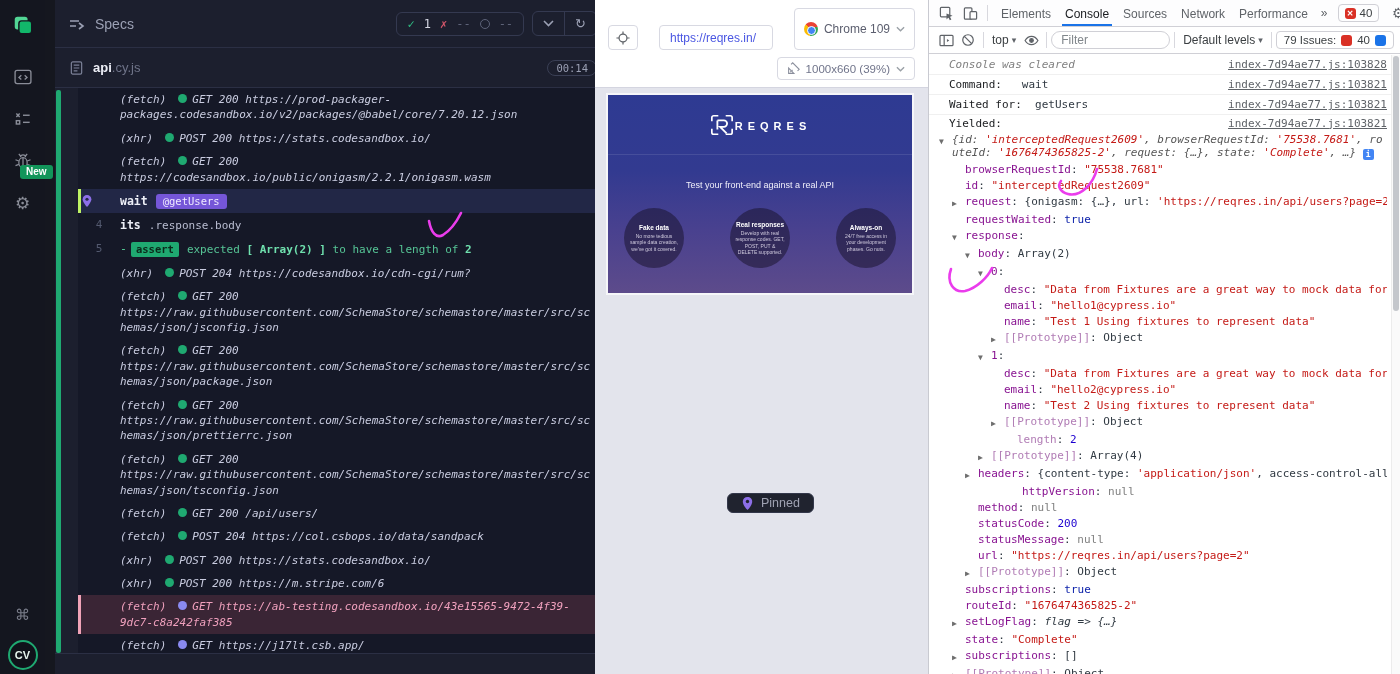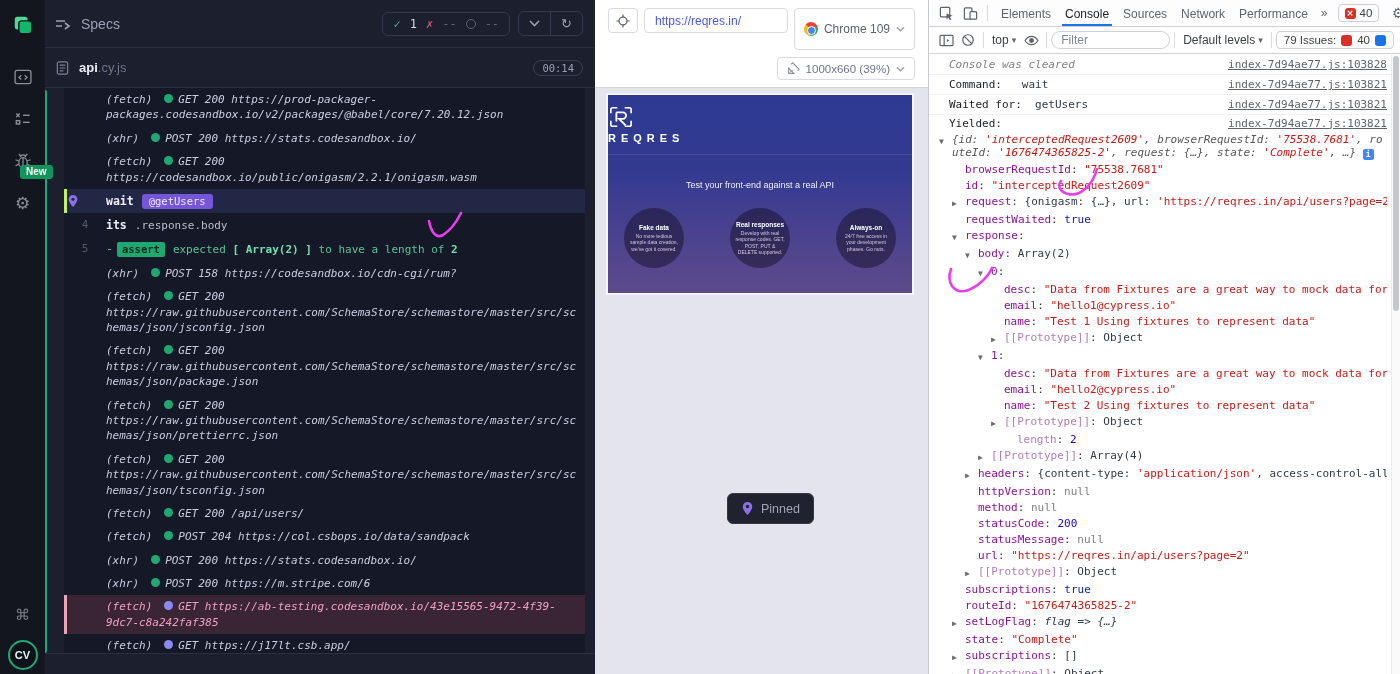--- a/index.html
+++ b/index.html
@@ -14,21 +14,21 @@
   .sb-gear { font-size:17px; }
   .sb-bottom { position:absolute; bottom:0; left:0; width:45px; }
   .cmd-key { font-size:15px; color:#7a7d8a; }
   .avatar { width:30px; height:30px; margin:8px auto 4px; border-radius:50%; border:2px solid #1fa971;
             background:#10121a; color:#e8f5ee; font-size:11px; font-weight:bold;
             display:flex; align-items:center; justify-content:center; }
   .new-badge { position:absolute; left:20px; top:165px; background:#12955a; color:#fff; font-size:10px;
                font-weight:bold; padding:1px 6px 2px; border-radius:3px; z-index:9; }
 
   
-  .reporter { position:absolute; left:41px; top:0; width:556px; height:674px; background:#1c1f2e; overflow:hidden; }
+  .reporter { position:absolute; left:55px; top:0; width:556px; height:674px; background:#1c1f2e; overflow:hidden; }
   .rep-header { height:48px; display:flex; align-items:center; padding:0 14px; border-bottom:1px solid #2b2f44; }
   .rep-title { color:#9ba0b4; font-size:14px; margin-left:10px; flex:1; }
   .stats { display:flex; align-items:center; gap:9px; border:1px solid #343950; border-radius:6px;
            padding:4px 10px; font-size:12px; font-family:"DejaVu Sans Mono", monospace; }
   .st-pass { color:#2fbf84; } .st-num { color:#d4d6e2; }
   .st-fail { color:#d4566a; } .st-dim { color:#5d6278; }
   .pend-circ { width:10px; height:10px; border:1.5px solid #5d6278; border-radius:50%; display:inline-block; }
   .rep-controls { display:flex; align-items:stretch; border:1px solid #343950; border-radius:6px; margin-left:8px; overflow:hidden; }
   .rep-controls > div { padding:4px 10px; color:#9ba0b4; display:flex; align-items:center; }
   .rep-controls > div:first-child { border-right:1px solid #343950; }
@@ -64,50 +64,50 @@
                 padding:1px 7px 2px; border-radius:3px; margin-left:8px; }
   .assert-dash { color:#4fc08d; font-family:"DejaVu Sans Mono", monospace; margin-right:4px; }
   .assert-badge { background:#1fa971; color:#0c2a1c; font-weight:bold; font-size:10.5px;
                   font-family:"DejaVu Sans Mono", monospace; padding:1px 5px 2px; border-radius:2px; margin-right:8px; }
   .assert-text { color:#56c596; font-family:"DejaVu Sans Mono", monospace; font-size:11px; }
   .assert-text .b { font-weight:bold; color:#6fe0ae; }
 
   
   .preview { position:absolute; left:595px; top:0; width:333px; height:674px; background:#e3e4ec; }
   .pv-header { background:#fff; border-bottom:1px solid #d4d5e0; padding:8px 13px 7px; }
-  .pv-row1 { display:flex; gap:6px; align-items:flex-start; }
+  .pv-row1 { display:flex; gap:21px; align-items:flex-end; }
   .sel-btn { width:30px; height:25px; border:1px solid #d8d9e2; border-radius:4px; background:#fff;
              display:flex; align-items:center; justify-content:center; flex:none; }
   .url-box { flex:1; height:25px; border:1px solid #d8d9e2; border-radius:4px; padding:0 10px;
              font-size:12px; color:#4a56e2; display:flex; align-items:center; overflow:hidden; white-space:nowrap; }
   .browser-box, .size-box { height:42px; border:1px solid #d8d9e2; border-radius:4px; background:#fff;
              display:flex; align-items:center; gap:6px; padding:0 9px; font-size:12px; color:#5b5e6e; flex:none; }
   .pv-row2 { display:flex; justify-content:flex-end; margin-top:7px; }
   .size-box { height:23px; font-size:11.5px; color:#70748a; }
   .chrome-ic { width:14px; height:14px; border-radius:50%; position:relative; flex:none;
     background:conic-gradient(from -50deg, #ea4335 0deg 120deg, #34a853 120deg 240deg, #fbbc05 240deg 360deg); }
   .chrome-ic::after { content:""; position:absolute; left:3.5px; top:3.5px; width:7px; height:7px;
     background:#4285f4; border:1.5px solid #fff; border-radius:50%; }
 
   .site { position:absolute; left:13px; top:95px; width:304px; height:198px;
           background:linear-gradient(180deg,#2e3a92 0%, #323a90 38%, #49418f 68%, #5d4b8b 100%);
           outline:2px solid #f6f6f9; overflow:hidden; }
-  .site-hero { height:60px; display:flex; flex-direction:column; align-items:flex-start; justify-content:center;
+  .site-hero { height:60px; display:flex; flex-direction:row; align-items:center; justify-content:center;
                border-bottom:1px solid rgba(255,255,255,0.10); }
   .rq-logo { color:#fff; }
   .rq-word { color:#fff; font-size:11px; font-weight:bold; letter-spacing:5px; margin-top:3px; }
   .site-tag { text-align:center; color:#f0effa; font-size:9px; margin-top:25px; }
   .circles { display:flex; justify-content:space-between; padding:0 16px; margin-top:18px; }
   .circle { width:60px; height:60px; border-radius:50%; background:rgba(22,15,38,0.5);
             display:flex; flex-direction:column; align-items:center; justify-content:center;
             text-align:center; padding:5px; }
   .circle h4 { color:#fff; font-size:6.5px; margin-bottom:2px; }
   .circle p { color:#cfc9dd; font-size:5px; line-height:1.3; }
 
-  .pinned-btn { position:absolute; left:132px; top:493px; height:31px; padding:0 13px;
+  .pinned-btn { position:absolute; left:132px; top:493px; height:20px; padding:0 13px;
                 background:#20232f; border:1px solid #33374a; border-radius:6px;
                 display:flex; align-items:center; gap:7px; color:#9fa2b2; font-size:12.5px; }
 
   
   .devtools { position:absolute; left:928px; top:0; width:472px; height:674px; background:#fff;
               border-left:1px solid #c9cad1; }
   .dt-tabs { height:27px; display:flex; align-items:center; border-bottom:1px solid #d0d0d6;
              padding:0 6px; gap:2px; background:#fdfdfe; }
   .dt-ic { width:22px; height:20px; display:flex; align-items:center; justify-content:center; color:#5f6368; flex:none; }
   .dt-sep { width:1px; height:16px; background:#d8d8de; margin:0 4px; flex:none; }
@@ -266,21 +266,21 @@
           <div class="cmd-row its">
             <span class="num">4</span>
             <div class="cbody"><span class="cmd-name">its</span><span class="cmd-args">.response.body</span></div>
           </div>
           <div class="cmd-row assert">
             <span class="num">5</span>
             <div class="cbody"><span class="assert-dash">-</span><span class="assert-badge">assert</span><span class="assert-text"><span>expected </span><span class="b">[ Array(2) ]</span><span> to have a length of </span><span class="b">2</span></span></div>
           </div>
           <div class="cmd-row net">
             <span class="num"></span>
-            <div class="cbody"><span class="pfx">(xhr)</span><span class="dot green"></span><span class="ntxt">POST 158 https://codesandbox.io/cdn-cgi/rum?</span></div>
+            <div class="cbody"><span class="pfx">(xhr)</span><span class="dot green"></span><span class="ntxt">POST 204 https://codesandbox.io/cdn-cgi/rum?</span></div>
           </div>
           <div class="cmd-row net">
             <span class="num"></span>
             <div class="cbody"><span class="pfx">(fetch)</span><span class="dot green"></span><span class="ntxt">GET 200 https://raw.githubusercontent.com/SchemaStore/schemastore/master/src/schemas/json/jsconfig.json</span></div>
           </div>
           <div class="cmd-row net">
             <span class="num"></span>
             <div class="cbody"><span class="pfx">(fetch)</span><span class="dot green"></span><span class="ntxt">GET 200 https://raw.githubusercontent.com/SchemaStore/schemastore/master/src/schemas/json/package.json</span></div>
           </div>
           <div class="cmd-row net">
@@ -552,21 +552,21 @@
           <span class="cmsg"><span class="sg-keydim">length</span><span class="sg-plain">: </span><span class="sg-num">2</span></span>
         </div>
         <div class="crow" style="padding-left: 49px;">
           <span class="twisty">▶</span>
           <span class="cmsg"><span class="sg-keydim">[[Prototype]]</span><span class="sg-plain">: Array(4)</span></span>
         </div>
         <div class="crow" style="padding-left: 36px;">
           <span class="twisty">▶</span>
           <span class="cmsg"><span class="sg-key">headers</span><span class="sg-plain">: {content-type: </span><span class="sg-str">'application/json'</span><span class="sg-plain">, access-control-allow-origin: </span></span>
         </div>
-        <div class="crow" style="padding-left: 36px;">
+        <div class="crow" style="padding-left: 36px; margin-left: 44px;">
           <span class="twisty"></span>
           <span class="cmsg"><span class="sg-key">httpVersion</span><span class="sg-plain">: </span><span class="sg-null">null</span></span>
         </div>
         <div class="crow" style="padding-left: 36px;">
           <span class="twisty"></span>
           <span class="cmsg"><span class="sg-key">method</span><span class="sg-plain">: </span><span class="sg-null">null</span></span>
         </div>
         <div class="crow" style="padding-left: 36px;">
           <span class="twisty"></span>
           <span class="cmsg"><span class="sg-key">statusCode</span><span class="sg-plain">: </span><span class="sg-num">200</span></span>

